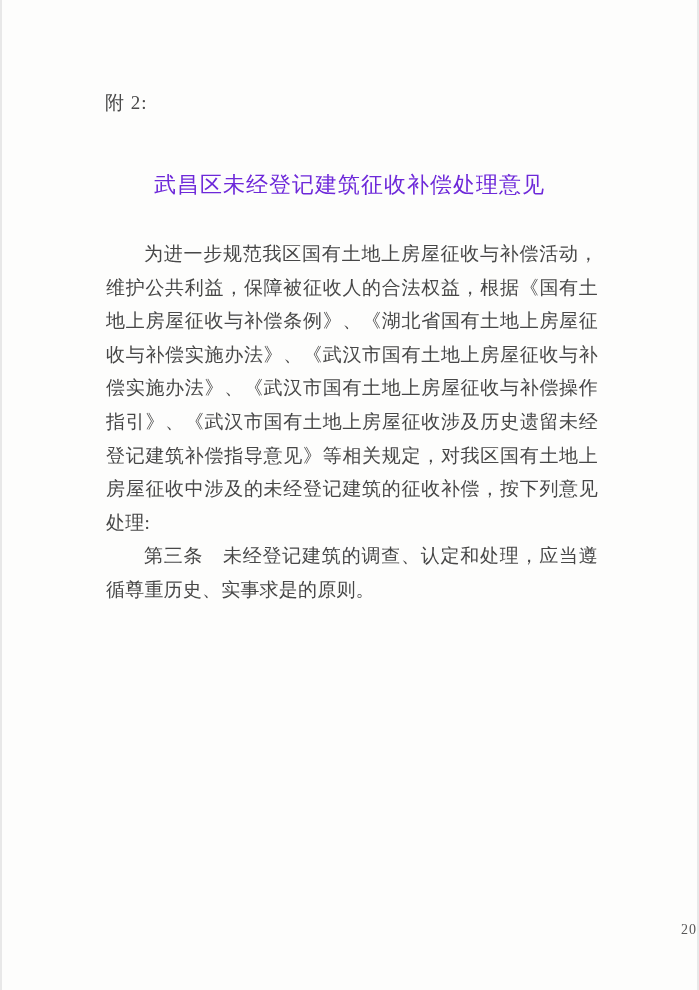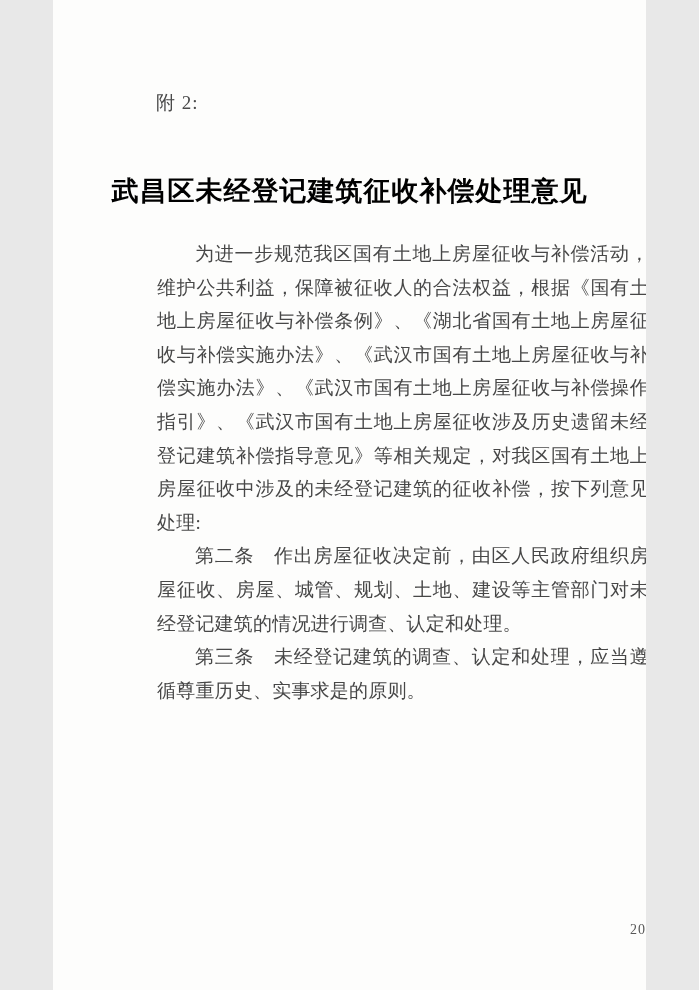--- a/index.html
+++ b/index.html
@@ -2,21 +2,21 @@
 <html><head>
 <meta charset="utf-8">
 <style>
   html, body {
     margin: 0;
     padding: 0;
     background: #e8e8e8;
   }
   .sheet {
     position: relative;
-    width: 593px;
+    width: 695px;
     height: 990px;
     margin: 0 auto;
     background: #fdfdfc;
     overflow: hidden;
     font-family: "Liberation Serif", "DejaVu Serif", serif;
     color: #444444;
   }
   .attachment-label {
     position: absolute;
     left: 103px;
@@ -26,24 +26,24 @@
     color: #4a4a4a;
     white-space: pre;
   }
   .doc-title {
     position: absolute;
     left: 0;
     right: 0;
     top: 155px;
     text-align: center;
     font-family: "Liberation Sans", "DejaVu Sans", sans-serif;
-    font-weight: bold;
-    font-size: 27px;
+    font-weight: normal;
+    font-size: 22px;
     letter-spacing: 1px;
-    color: #000000;
+    color: #6d28d9;
   }
   .doc-body {
     position: absolute;
     left: 104px;
     top: 237px;
     width: 492px;
   }
   .doc-body p {
     margin: 0;
     padding: 0;
@@ -70,19 +70,18 @@
 <body>
 
 <div class="sheet">
 
   <div class="attachment-label">附 2:</div>
 
   <h1 class="doc-title">武昌区未经登记建筑征收补偿处理意见</h1>
 
   <div class="doc-body">
     <p>为进一步规范我区国有土地上房屋征收与补偿活动，维护公共利益，保障被征收人的合法权益，根据《国有土地上房屋征收与补偿条例》、《湖北省国有土地上房屋征收与补偿实施办法》、《武汉市国有土地上房屋征收与补偿实施办法》、《武汉市国有土地上房屋征收与补偿操作指引》、《武汉市国有土地上房屋征收涉及历史遗留未经登记建筑补偿指导意见》等相关规定，对我区国有土地上房屋征收中涉及的未经登记建筑的征收补偿，按下列意见处理:</p>
-    <p>第二条　作出房屋征收决定前，由区人民政府组织房屋征收、房屋、城管、规划、土地、建设等主管部门对未经登记建筑的情况进行调查、认定和处理。</p>
     <p>第三条　未经登记建筑的调查、认定和处理，应当遵循尊重历史、实事求是的原则。</p>
   </div>
 
   <div class="page-number">20</div>
 
 </div>
 
 </body></html>

